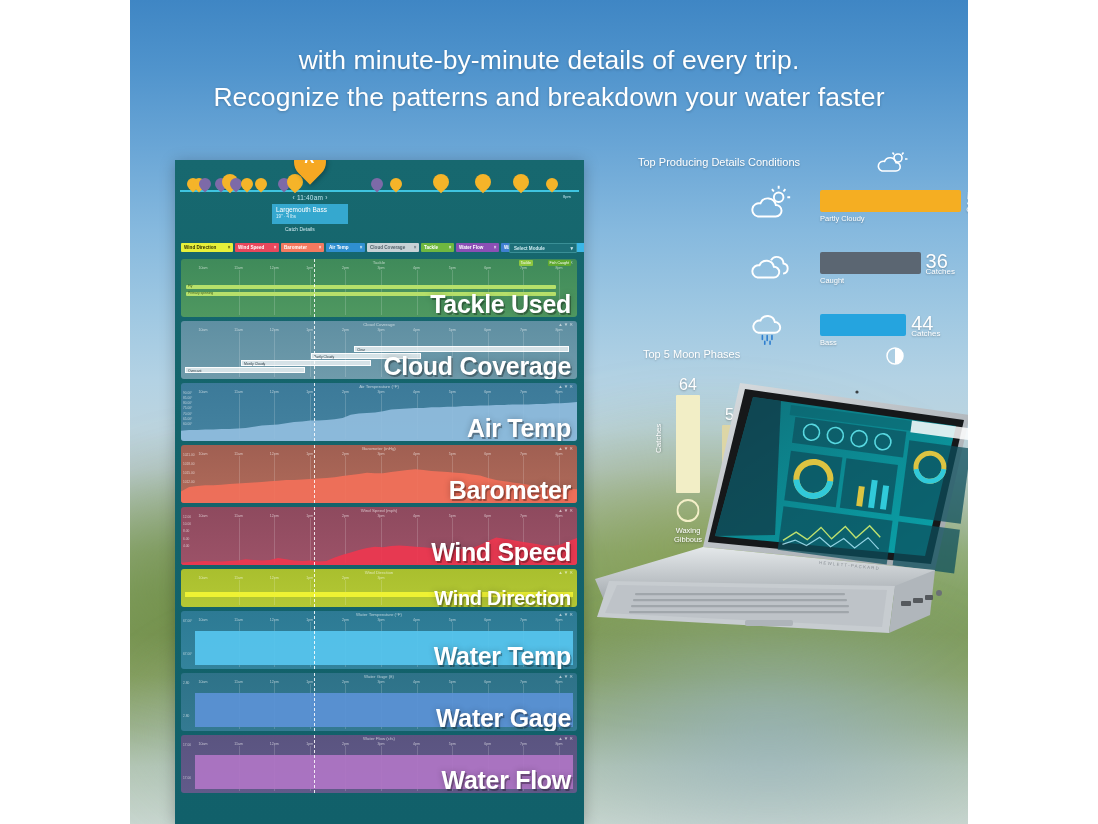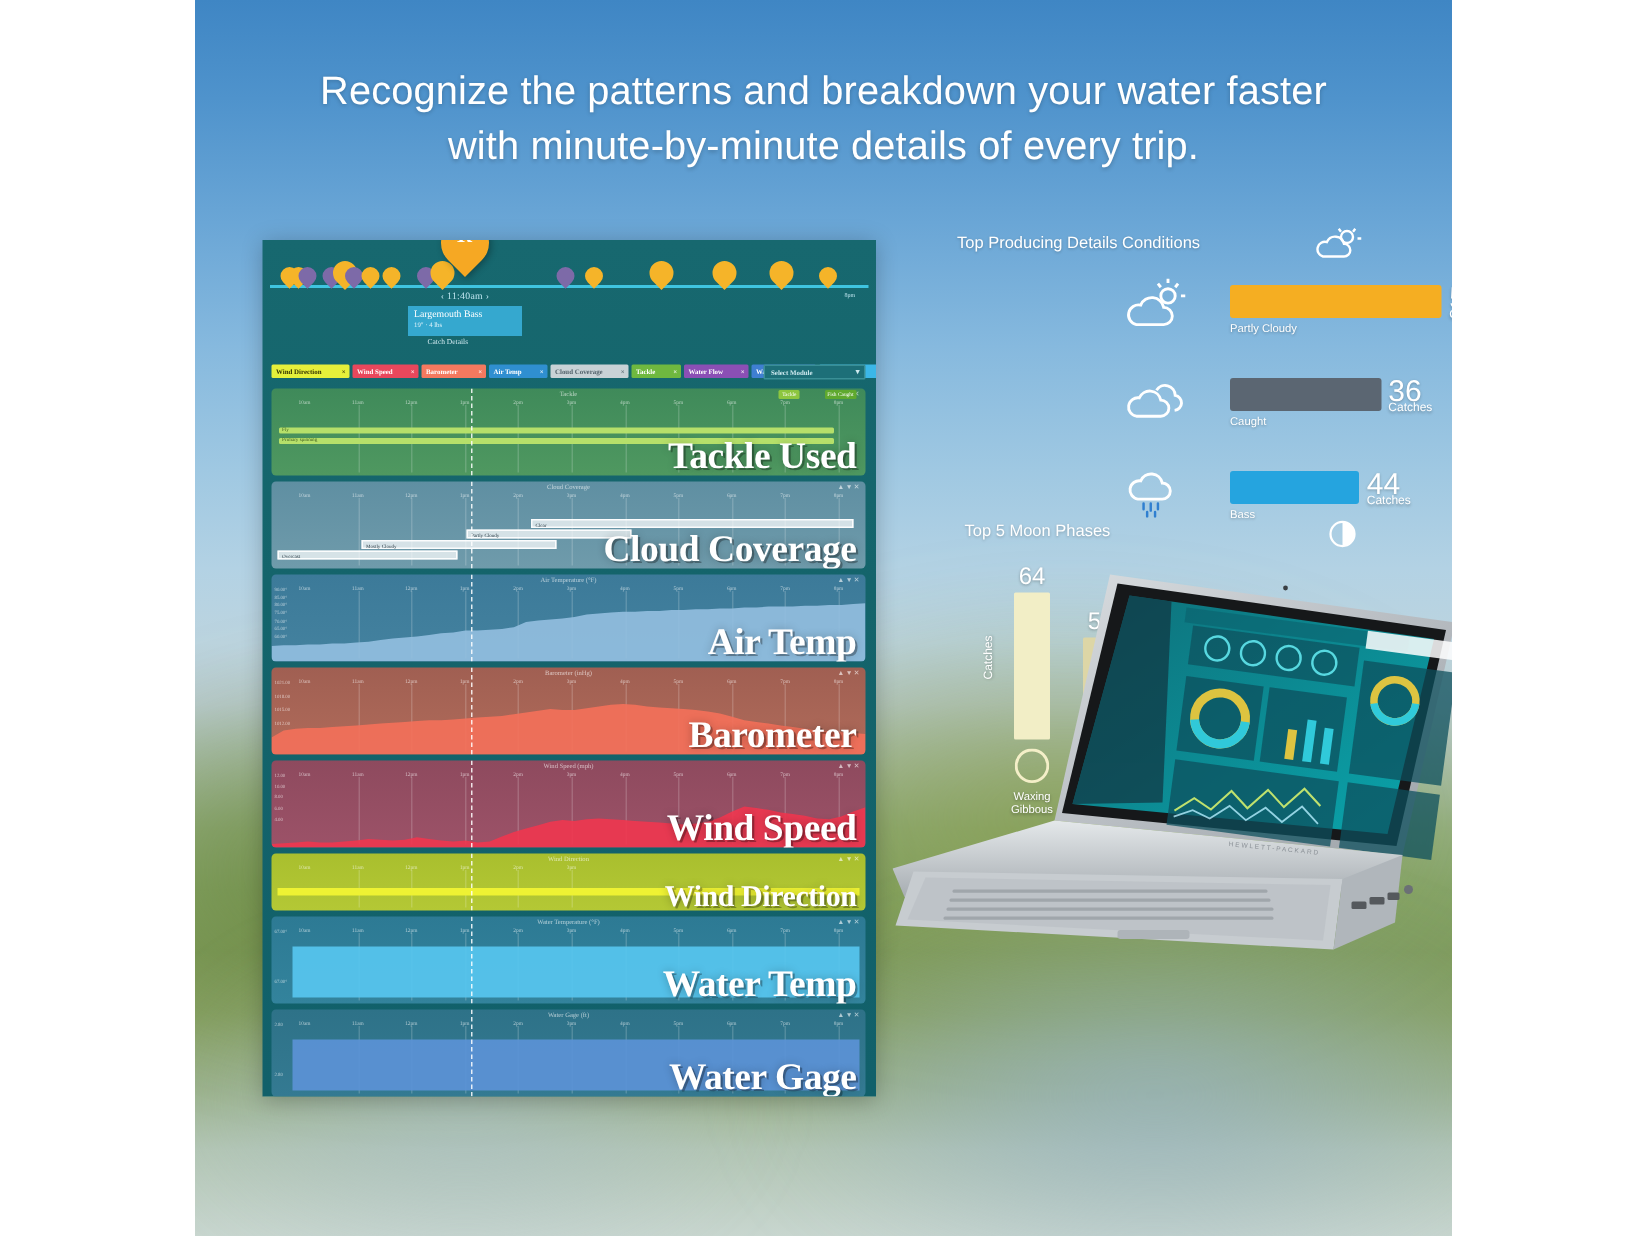--- a/index.html
+++ b/index.html
@@ -51,25 +51,24 @@
   .headline{
     position:absolute; left:0; top:42px; width:838px;
     text-align:center; color:#ffffff;
     font-size:26.5px; line-height:37px; font-weight:400;
     text-shadow:0 1px 3px rgba(0,0,0,.22);
     letter-spacing:.1px;
   }
 
   
   #dash{
-    position:absolute; left:45px; top:160px; width:409px; height:571px;
+    position:absolute; left:45px; top:160px; width:409px; height:664px;
     background:linear-gradient(to bottom,#17686f 0%,#14646b 40%,#11606a 100%);
     box-shadow:0 2px 14px rgba(0,0,0,.25);
     overflow:hidden;
-    font-family:Liberation Serif, serif;
   }
 
   
   .tl-wrap{ position:absolute; left:0; top:0; width:409px; height:50px; }
   .tl-line{ position:absolute; left:5px; top:30px; width:399px; height:2px;
             background:#3fc4e0; }
   .pin{ position:absolute; width:12px; height:16px; }
   .pin i{
     display:block; width:12px; height:12px; border-radius:50% 50% 50% 0;
     transform:rotate(-45deg); position:absolute; top:0; left:0;
@@ -226,22 +225,22 @@
 <body>
 
 <div id="stage">
   <div class="bg-sky"></div>
   <div class="bg-blur1"></div>
   <div class="bg-blur2"></div>
   <div class="bg-blur3"></div>
   <div class="bg-blur4"></div>
 
   <div class="headline">
+    <div>with minute-by-minute details of every trip.</div>
     <div>Recognize the patterns and breakdown your water faster</div>
-    <div>with minute-by-minute details of every trip.</div>
   </div>
 
   <div id="dash">
     <div class="tl-wrap">
       <div class="tl-line"></div>
       <div id="pins">
           <div class="pin y" style="left: 12px; top: 18px;">
             <i></i>
           </div>
           <div class="pin y" style="left: 18px; top: 18px;">

